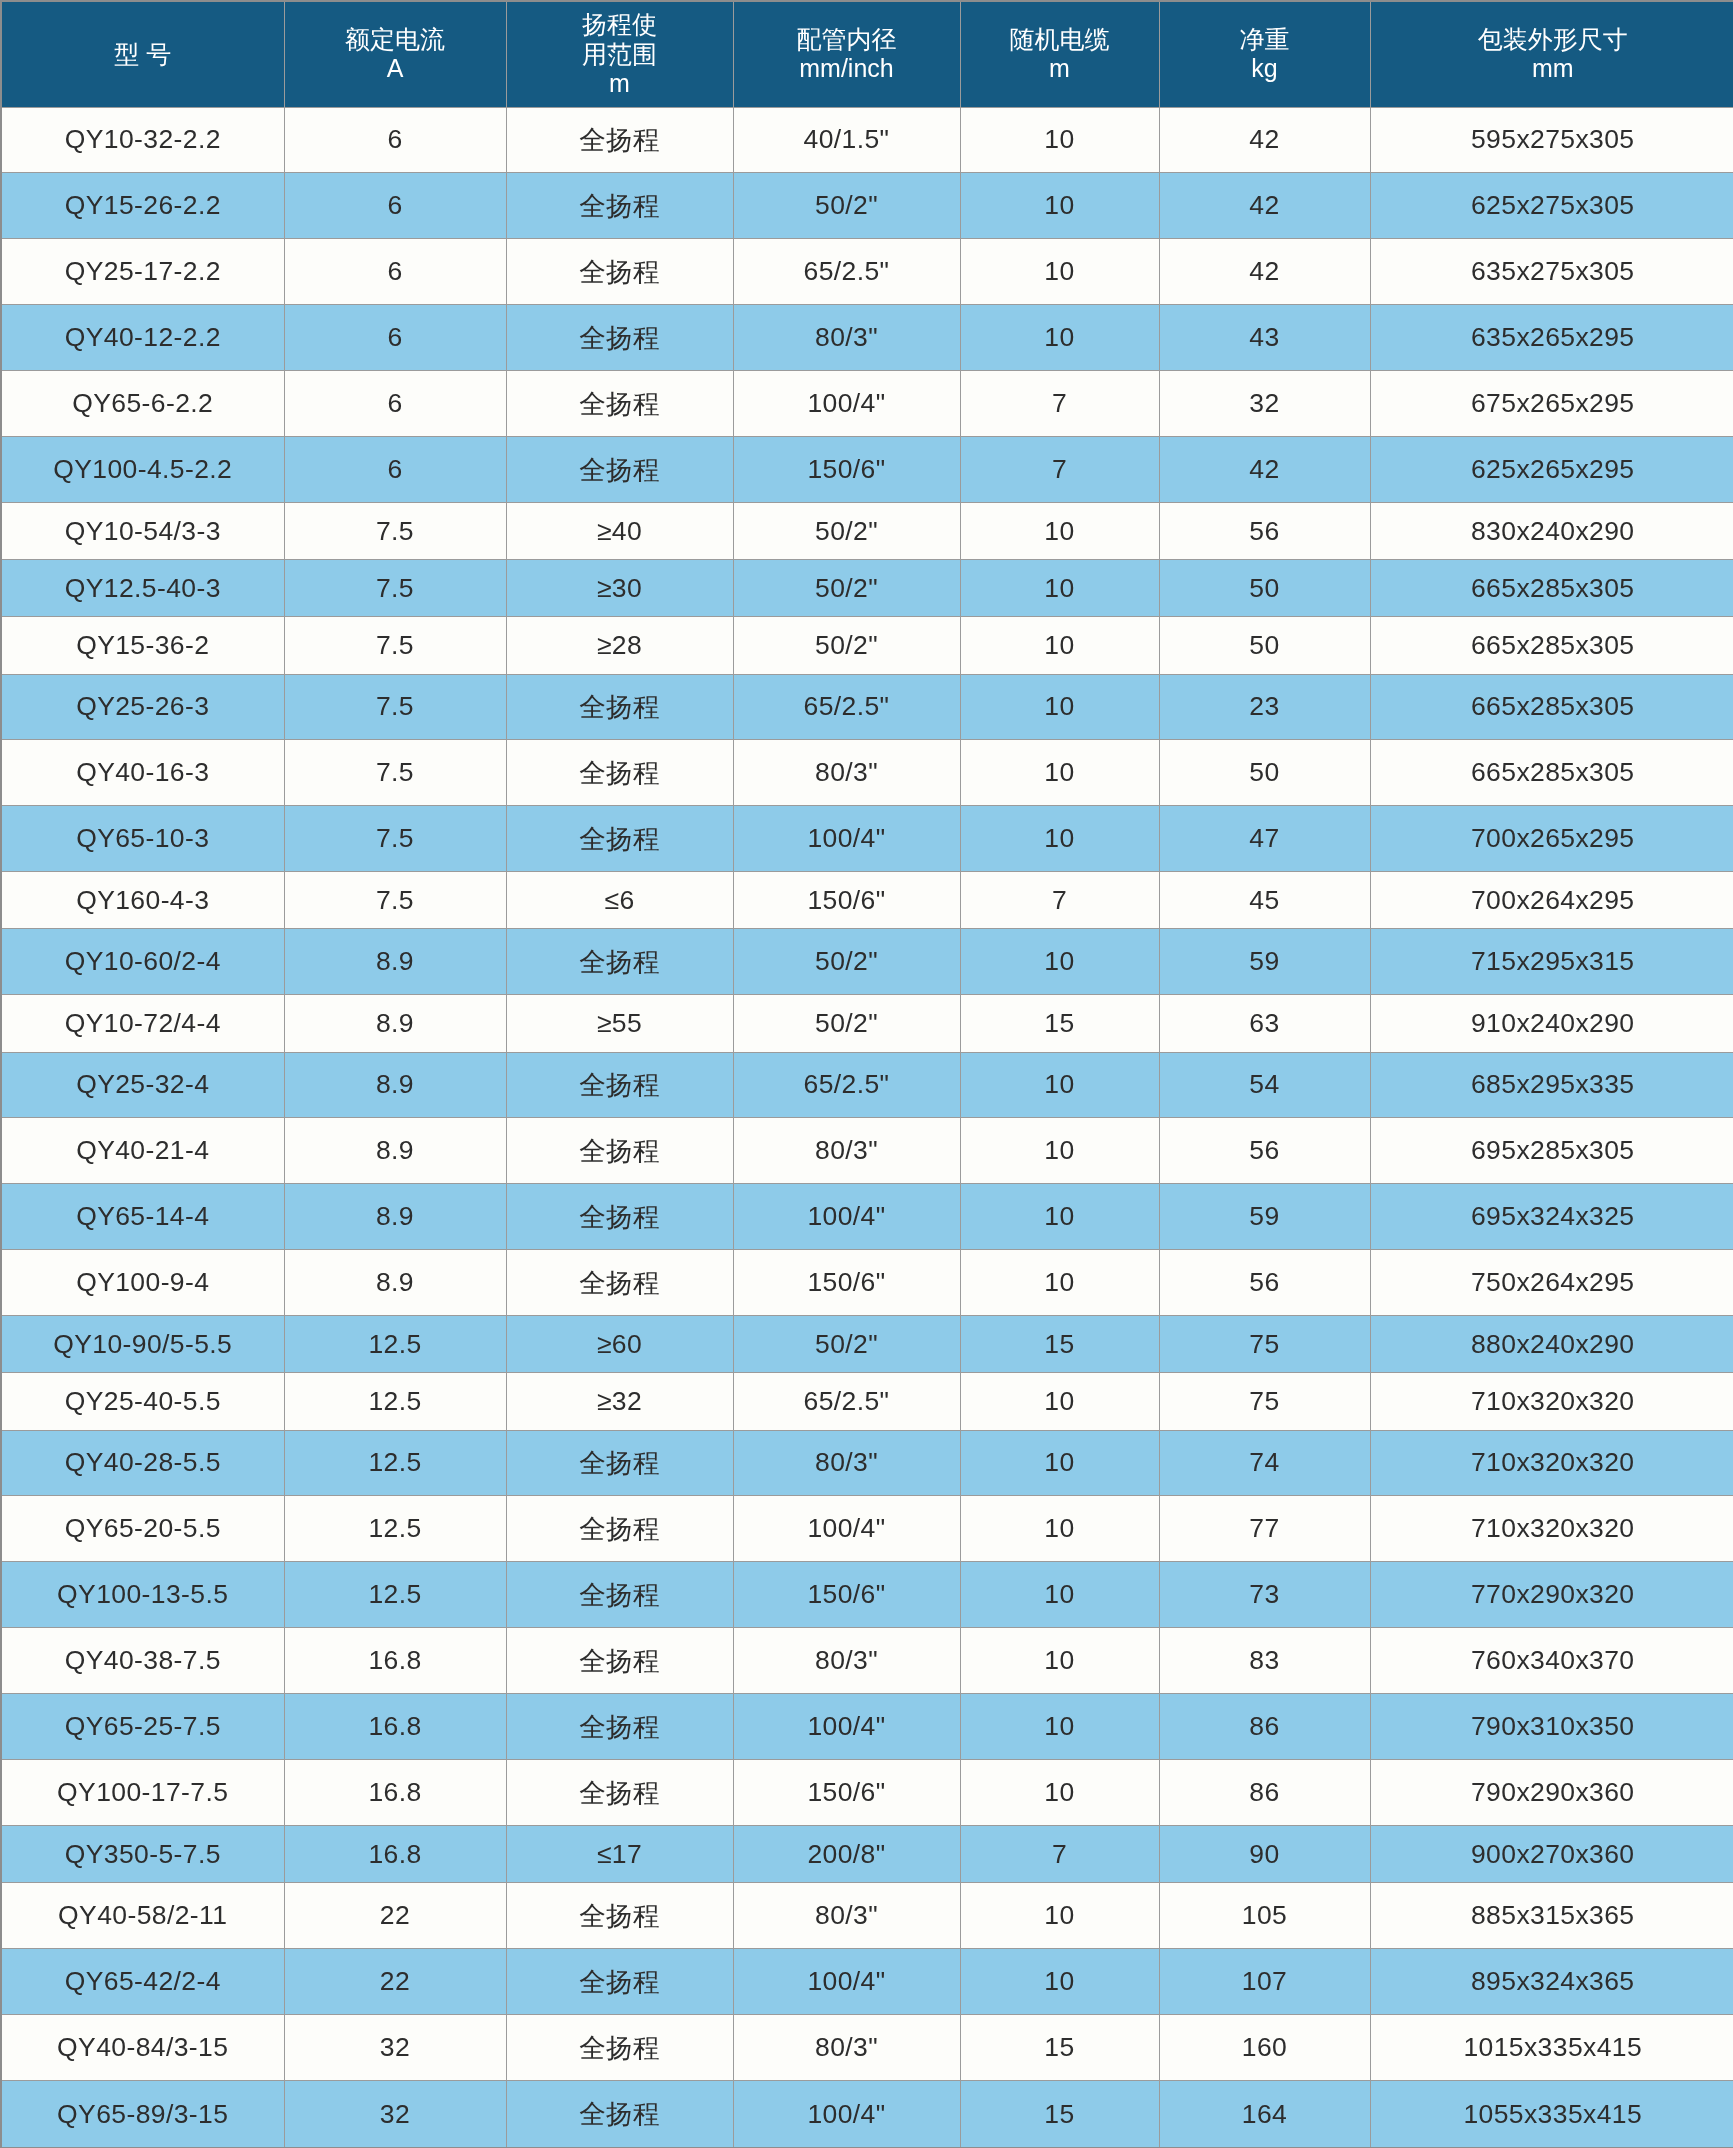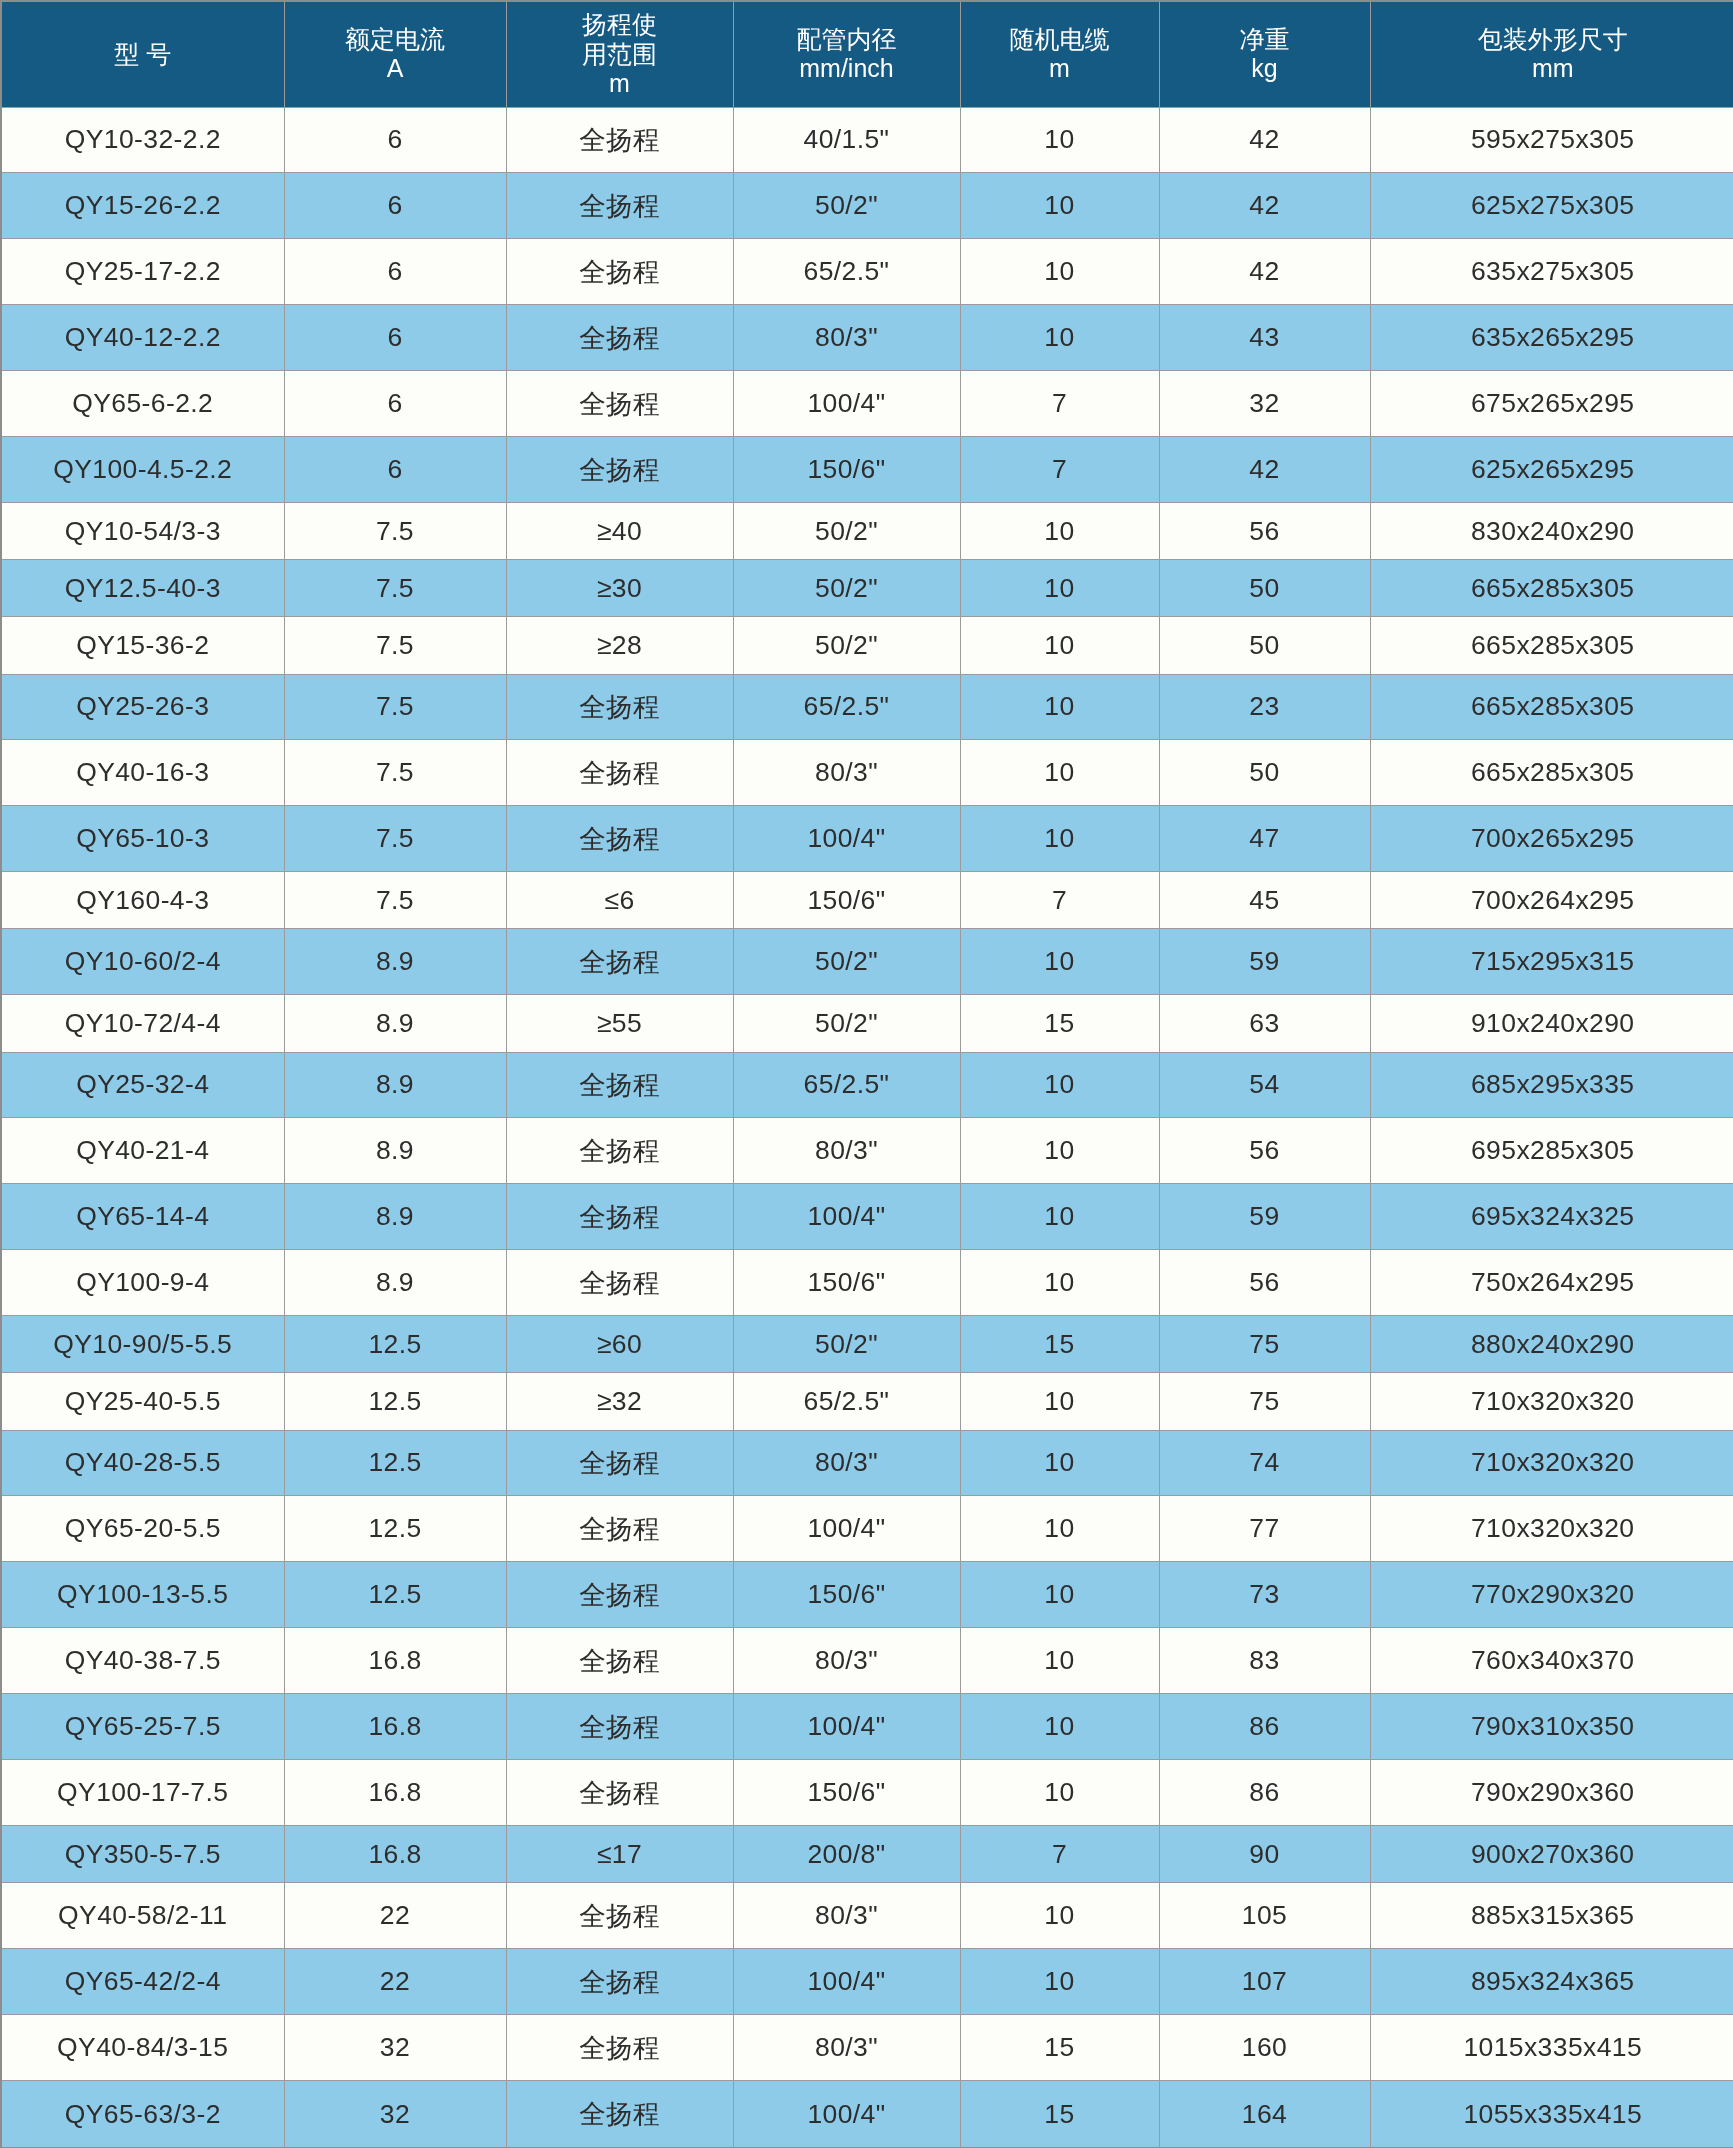--- a/index.html
+++ b/index.html
@@ -351,21 +351,21 @@
       <tr>
     <td>QY40-84/3-15</td>
     <td>32</td>
     <td>全扬程</td>
     <td>80/3"</td>
     <td>15</td>
     <td>160</td>
     <td>1015x335x415</td>
   </tr>
       <tr>
-    <td>QY65-63/3-2</td>
+    <td>QY65-89/3-15</td>
     <td>32</td>
     <td>全扬程</td>
     <td>100/4"</td>
     <td>15</td>
     <td>164</td>
     <td>1055x335x415</td>
   </tr>
     </tbody>
 </table>
 

